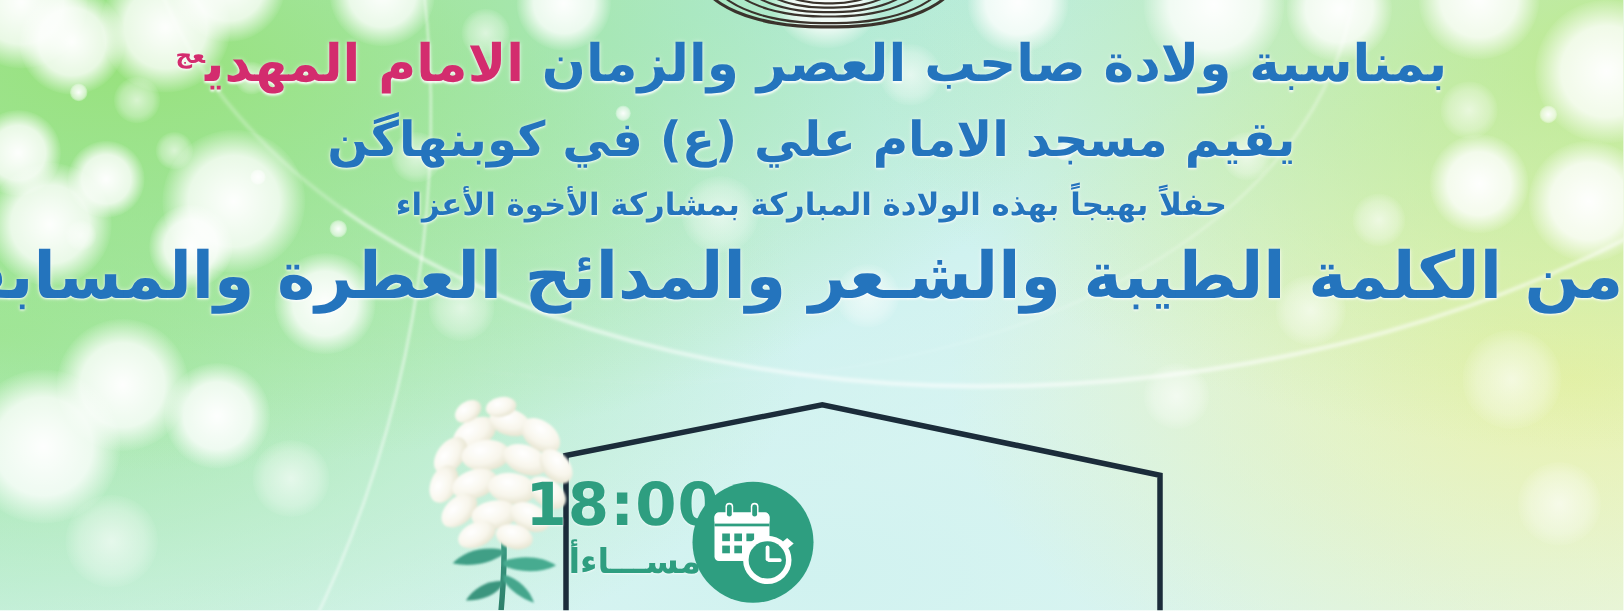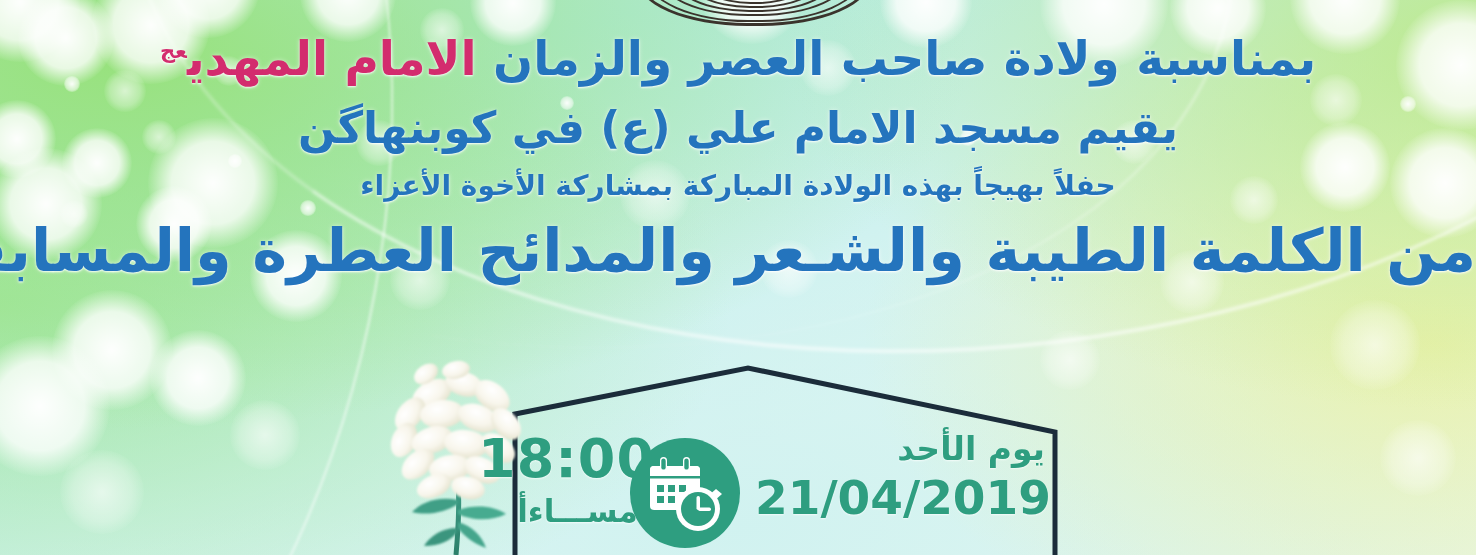--- a/index.html
+++ b/index.html
@@ -256,20 +256,16 @@
           <path d="M34 42 L42 35 L48 40 L40 47 Z" fill="#ffffff"></path>
           <path d="M62 42 L70 35 L76 40 L68 47 Z" fill="#ffffff"></path>
           <circle cx="52" cy="55" r="22" fill="#ffffff"></circle>
           <circle cx="52" cy="55" r="17" fill="#2e9e80"></circle>
           <rect x="50.5" y="42" width="3.5" height="14" rx="1.7" fill="#ffffff"></rect>
           <rect x="52" y="53.5" width="13" height="3.5" rx="1.7" fill="#ffffff"></rect>
         </g>
       </svg>
     </div>
 
-    <div id="date-col">
-      <div id="day-name" class="teal">يوم الأحد</div>
-      <div id="date-value" class="teal">21/04/2019</div>
-    </div>
 
   </div>
 
 </div>
 
 </body></html>

